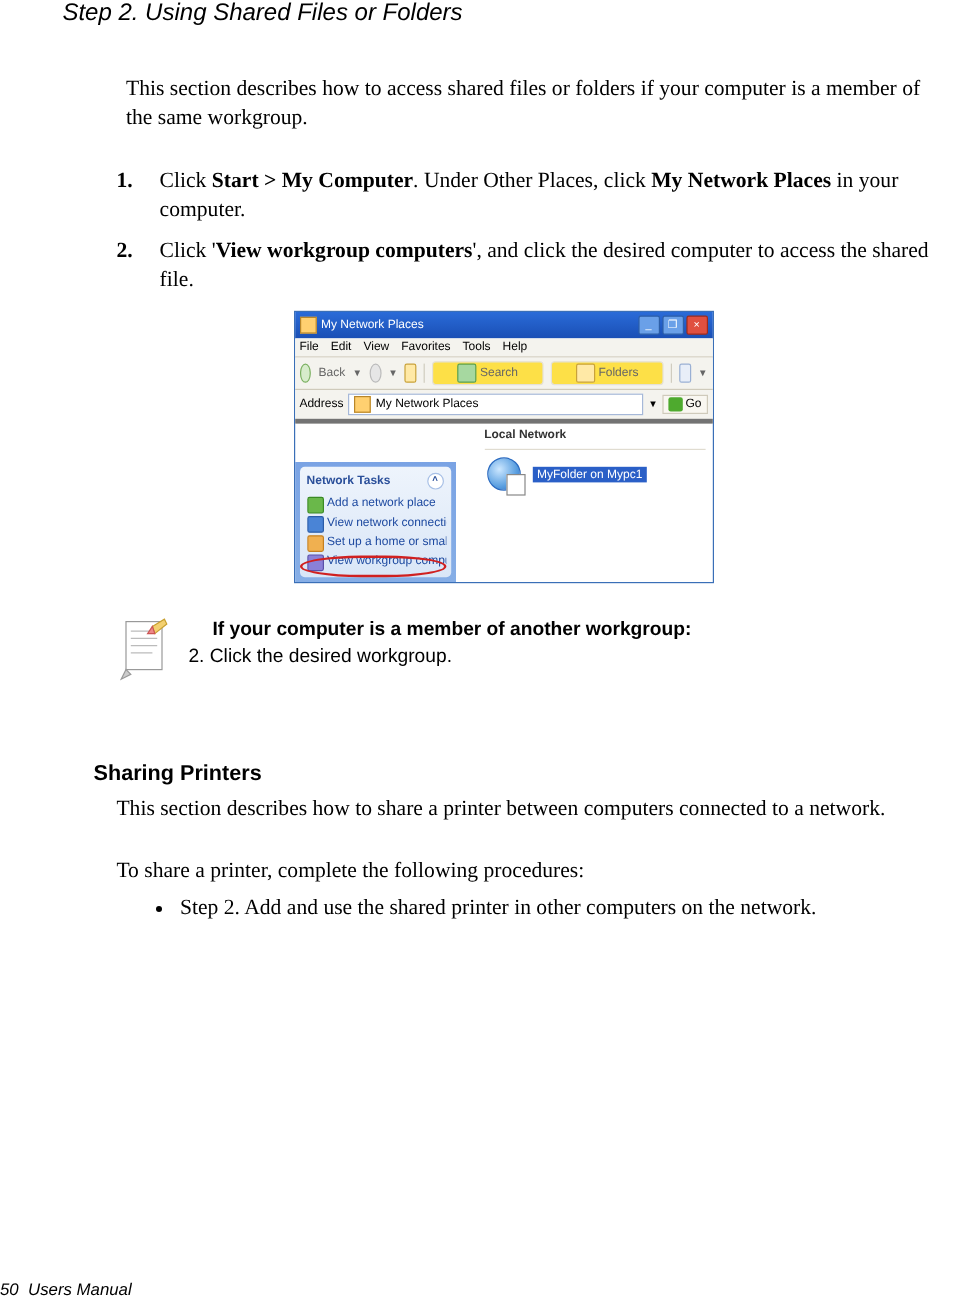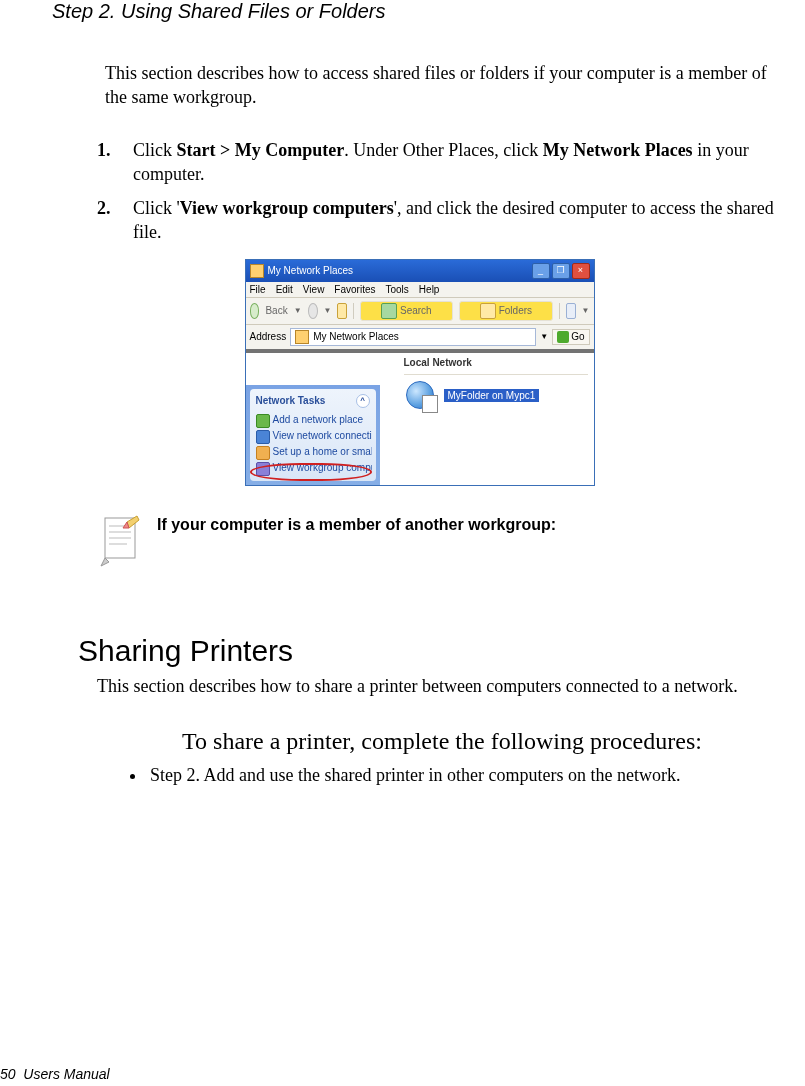--- a/index.html
+++ b/index.html
@@ -227,38 +227,37 @@
     font-size: 16px;
   }
   .note-icon {
     width: 46px;
     flex-shrink: 0;
     display: flex;
     align-items: flex-start;
     justify-content: center;
   }
   .note-icon svg { width: 100%; }
-  .note-body .nb { font-weight: bold; margin-bottom: 2px; }
+  .note-body .nb { font-weight: bold; margin-bottom: 2px; margin-left: 20px; }
   .note-body div { line-height: 1.35; }
 
   .h2 {
     font-family: Arial, Helvetica, sans-serif;
-    font-weight: normal;
-    font-size: 30px;
+    font-weight: bold;
+    font-size: 18px;
     margin: 64px 0 0 26px;
   }
   .p2 {
     font-size: 18px;
     margin: 6px 0 0 45px;
     line-height: 1.35;
   }
   .p3 {
-    font-size: 24px;
+    font-size: 18px;
     margin: 30px 0 0 45px;
-    text-align: center;
   }
   .ul {
     list-style: none;
     margin: 10px 0 0 78px;
     padding: 0;
     font-size: 18px;
   }
   .ul li {
     position: relative;
     padding-left: 20px;
@@ -403,20 +402,21 @@
         <line x1="12" y1="12" x2="34" y2="12" stroke="#bbb"></line>
         <line x1="12" y1="18" x2="34" y2="18" stroke="#bbb"></line>
         <line x1="12" y1="24" x2="34" y2="24" stroke="#bbb"></line>
         <line x1="12" y1="30" x2="30" y2="30" stroke="#bbb"></line>
         <path d="M30 8 L40 2 L42 6 L32 14 Z" fill="#f3d070" stroke="#c8a030"></path>
         <path d="M30 8 L32 14 L26 14 Z" fill="#e88" stroke="#c55"></path>
       </svg>
     </div>
     <div class="note-body">
       <div class="nb">If your computer is a member of another workgroup:</div>
+      <div>2. Click the desired workgroup.</div>
     </div>
   </div>
 
   <div class="h2">Sharing Printers</div>
   <div class="p2">This section describes how to share a printer between computers connected to a network.</div>
   <div class="p3">To share a printer, complete the following procedures:</div>
   <ul class="ul">
     <li>Step 2. Add and use the shared printer in other computers on the network.</li>
   </ul>
 </div>

